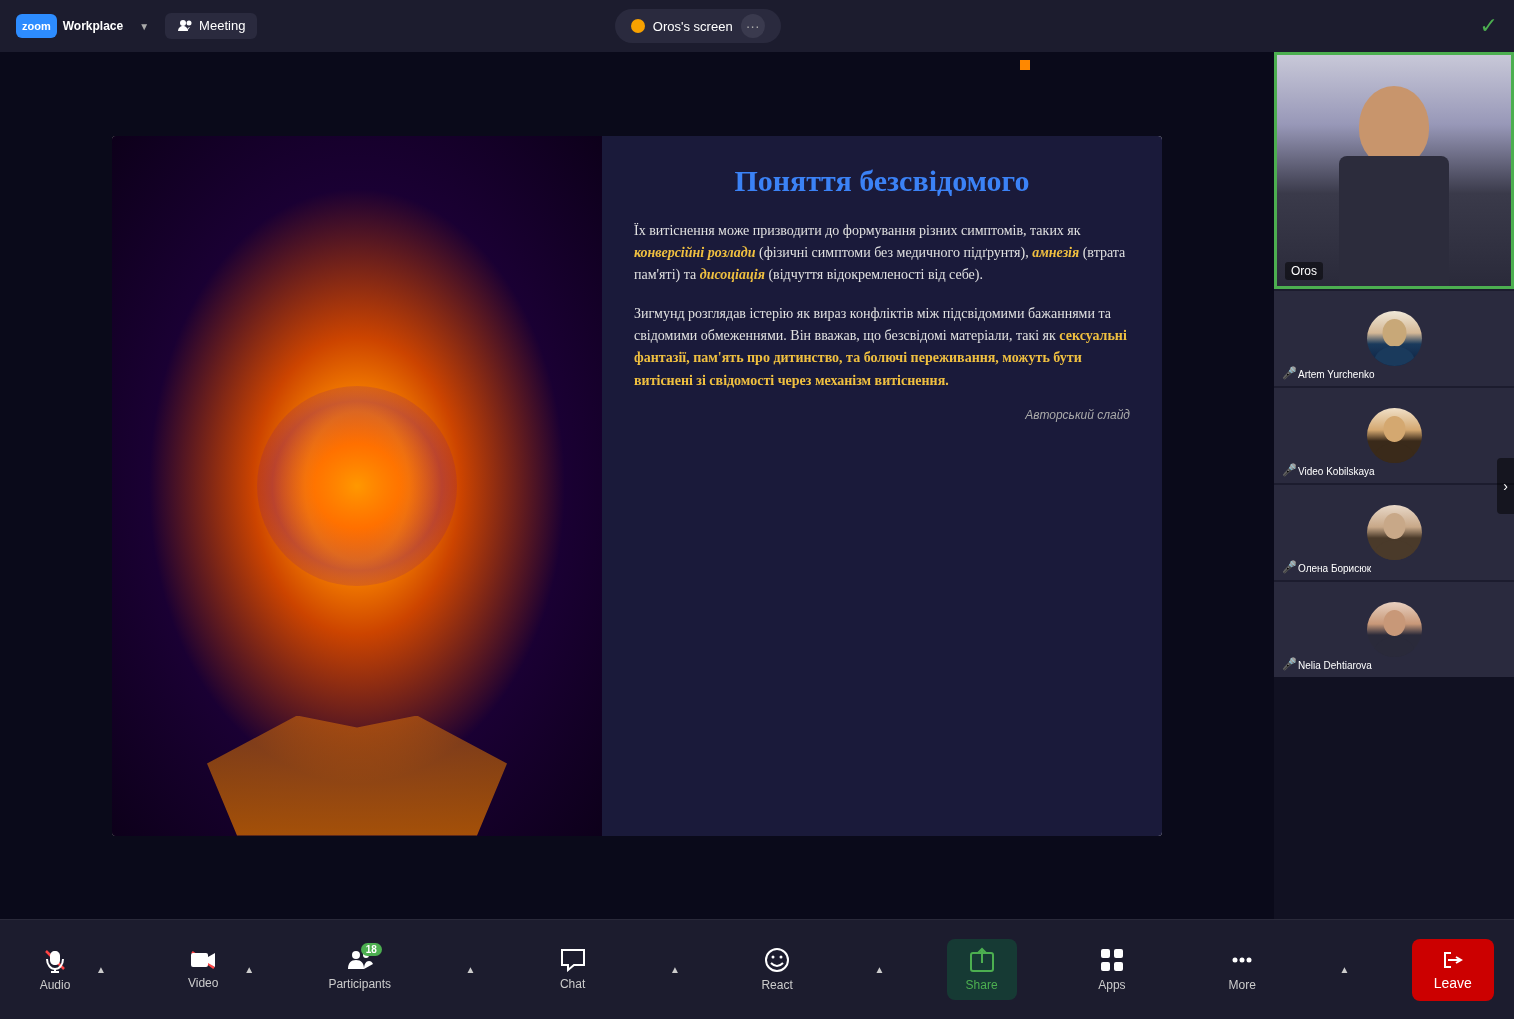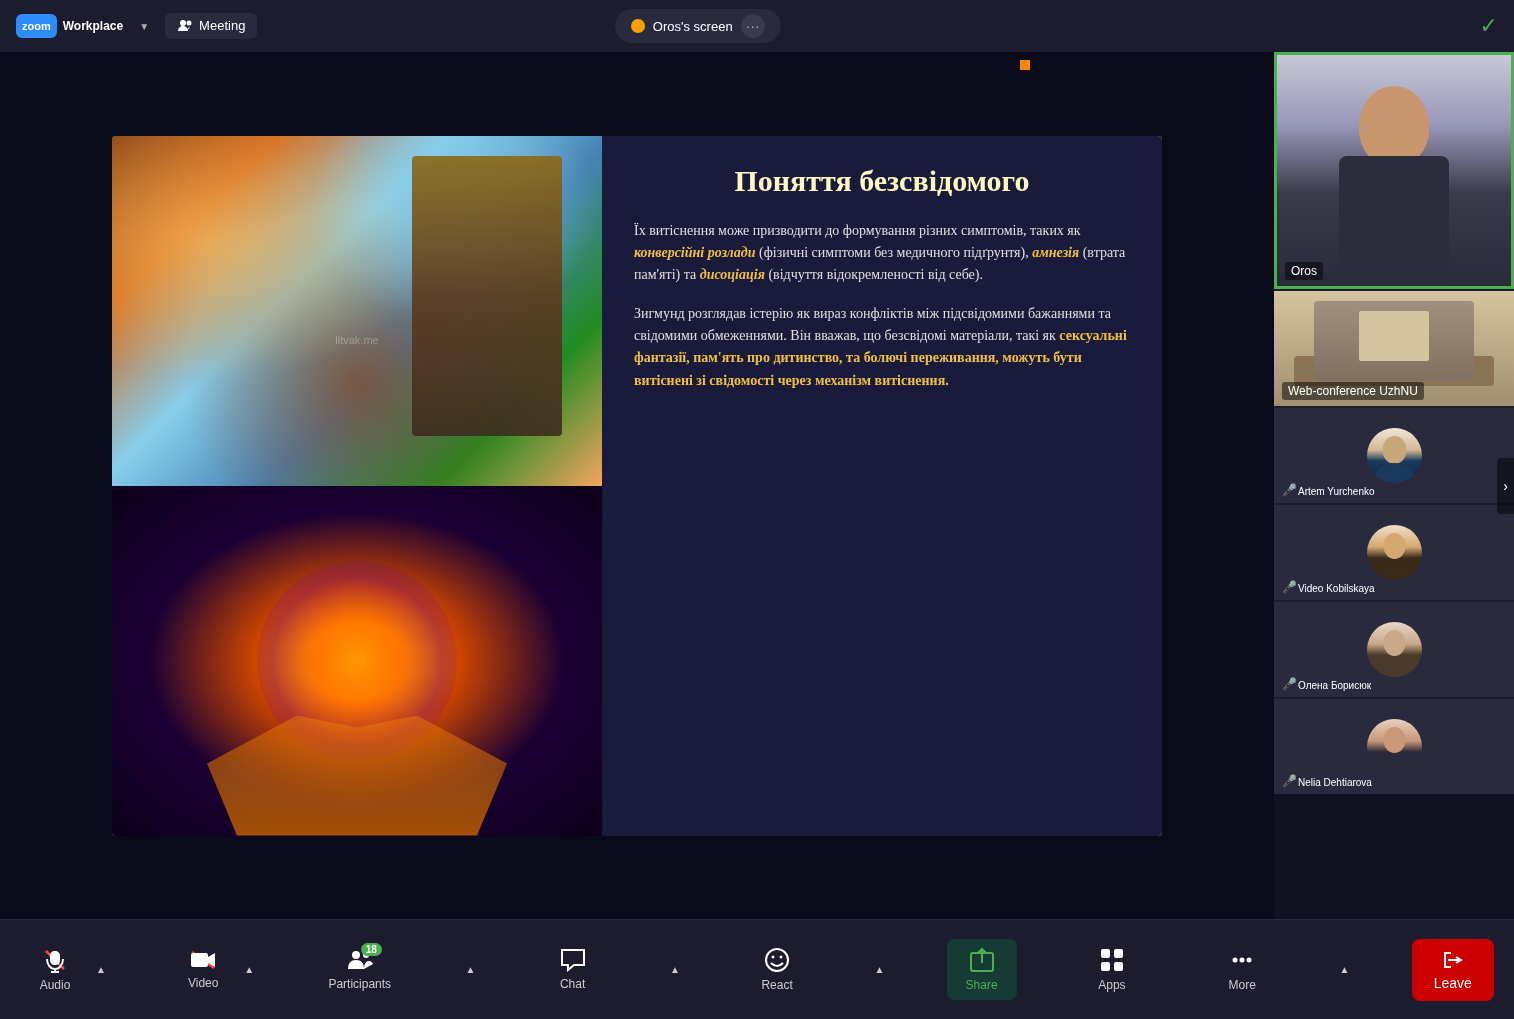--- a/index.html
+++ b/index.html
@@ -204,21 +204,21 @@
       flex: 1;
       padding: 28px 32px;
       background: #1a1a3a;
       color: #f0f0f0;
       overflow-y: auto;
     }
 
     .slide-title {
       font-size: 30px;
       font-weight: 700;
-      color: #fef9c3;
+      color: #3b82f6;
       text-align: center;
       margin-bottom: 22px;
       font-family: Georgia, serif;
     }
 
     .slide-text-block {
       font-size: 14px;
       line-height: 1.6;
       color: #e0e0e0;
       margin-bottom: 16px;
@@ -525,69 +525,58 @@
 
   <span class="status-check">✓</span>
 </div>
 
 <div id="main-area">
 
   <div id="presentation-area">
     <div class="slide-container">
 
       <div class="slide-images">
-        <div class="slide-img-top">
-          <div class="freud-figure"></div>
-          <div class="watermark">litvak.me</div>
-        </div>
         <div class="slide-img-bottom">
           <div class="globe-glow"></div>
           <div class="hands-shape"></div>
         </div>
       </div>
 
       <div class="slide-content">
         <div class="slide-title">Поняття безсвідомого</div>
 
 
         <div class="slide-text-block">
           <span>Їх витіснення може призводити до формування різних симптомів, таких як </span><span class="italic-bold-yellow">конверсійні розлади</span><span> (фізичні симптоми без медичного підґрунтя), </span><span class="italic-bold-yellow">амнезія</span><span> (втрата пам'яті) та </span><span class="italic-bold-yellow">дисоціація</span><span> (відчуття відокремленості від себе).</span>
         </div>
 
         <div class="slide-text-block">
           <span>Зигмунд розглядав істерію як вираз конфліктів між підсвідомими бажаннями та свідомими обмеженнями. Він вважав, що безсвідомі матеріали, такі як </span><span class="bold-yellow">сексуальні фантазії, пам'ять про дитинство, та болючі переживання, можуть бути витіснені зі свідомості через механізм витіснення.</span>
         </div>
 
+        <div class="slide-attribution">Авторський слайд</div>
       </div>
     </div>
 
     <div style="position:absolute; right: 244px; top: 8px; width:10px; height:10px; background:#ff8800; border-radius:50;"></div>
   </div>
 
   <div id="side-panel-wrapper" style="position:relative;">
     <div id="side-panel">
 
       <div class="participant-card large green-border">
         <div class="participant-card-video oros-bg">
           <div class="oros-person">
             <div class="oros-head"></div>
             <div class="oros-body"></div>
           </div>
         </div>
         <span class="participant-name">Oros</span>
       </div>
 
-      <div class="participant-card medium">
-        <div class="participant-card-video room-bg">
-          <div class="room-table"></div>
-          <div style="position:absolute; top:10px; left:50%; transform:translateX(-50%); width:160px; height:80px; background: linear-gradient(180deg,#a09080 0%, #807060 100%); border-radius:4px;"></div>
-          <div style="position:absolute; top:20px; left:50%; transform:translateX(-50%); width:70px; height:50px; background:#d4c4a0; border-radius:2px;"></div>
-        </div>
-        <span class="participant-name">Web-conference UzhNU</span>
-      </div>
 
       <div class="small-cards">
 
         <div class="small-card">
           <div class="avatar-circle avatar-img-artem">
             <svg width="55" height="55" viewBox="0 0 55 55">
               <ellipse cx="27.5" cy="22" rx="12" ry="14" fill="#c8a878"></ellipse>
               <ellipse cx="27.5" cy="50" rx="20" ry="15" fill="#1a3a5c"></ellipse>
             </svg>
           </div>

